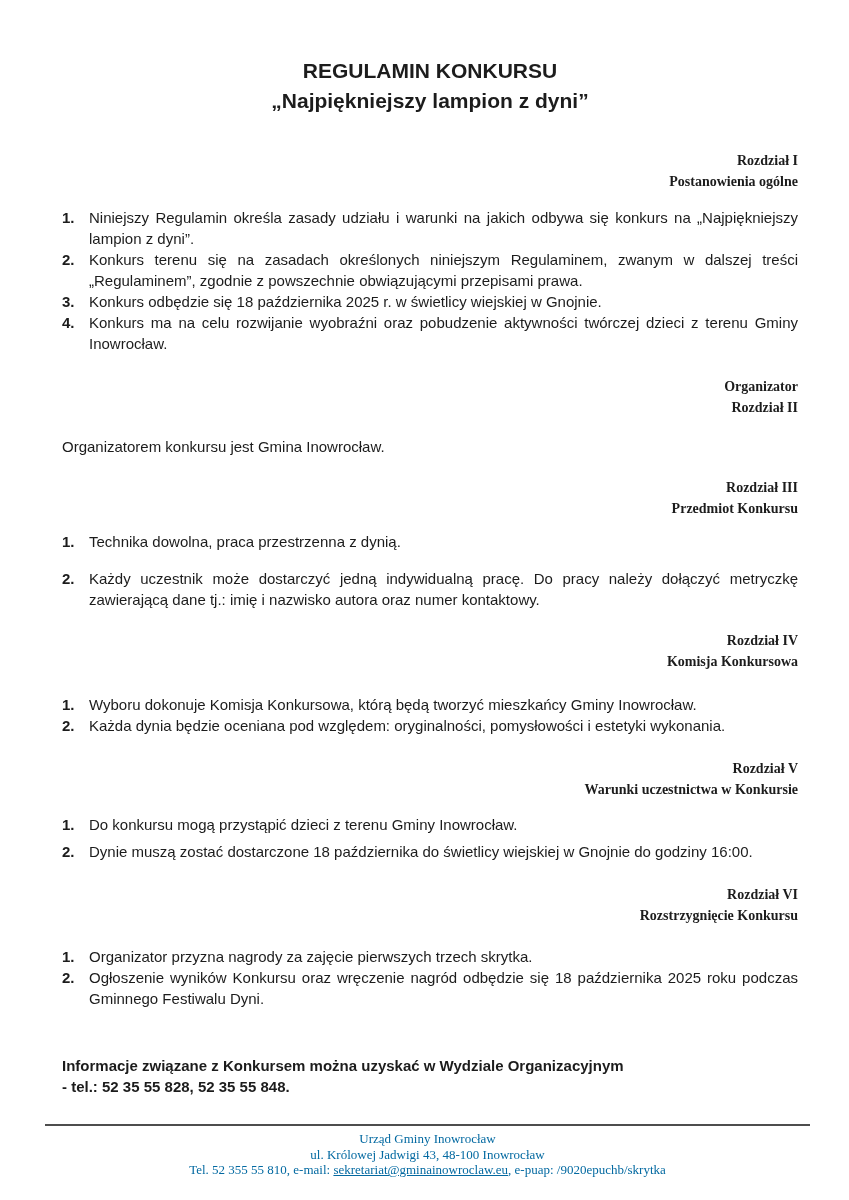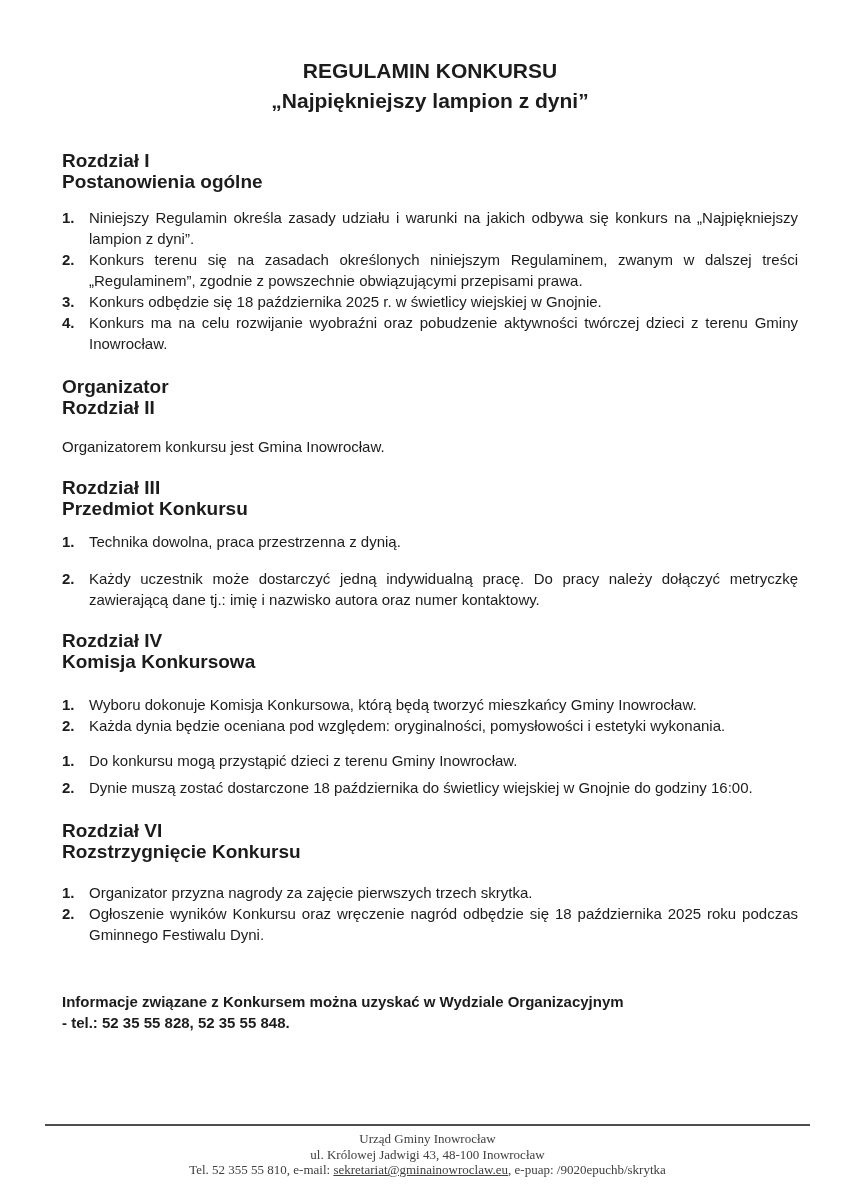--- a/index.html
+++ b/index.html
@@ -19,24 +19,25 @@
   .doc-title, .doc-subtitle {
     text-align: center;
     font-weight: 700;
     font-size: 21px;
     line-height: 30px;
     margin: 0;
   }
   .doc-title { margin-top: 56px; }
 
   .chap-head {
-    text-align: left;
-    font-weight: 700;
-    font-size: 19px;
+    text-align: right;
+    font-weight: 700;
+    font-size: 14px;
     line-height: 21px;
+    font-family: Liberation Serif, serif;
   }
   .ch1 { margin-top: 34px; }
   .ch2 { margin-top: 22px; }
   .ch3 { margin-top: 20px; }
   .ch4 { margin-top: 20px; }
   .ch5 { margin-top: 22px; }
   .ch6 { margin-top: 22px; }
 
   .list { margin: 0; }
   .list1 { margin-top: 15px; }
@@ -68,21 +69,21 @@
 
   .footer {
     position: absolute;
     top: 1124px;
     left: 45px;
     right: 39px;
     text-align: center;
     font-family: "Liberation Serif", "DejaVu Serif", serif;
     font-size: 13px;
     line-height: 15.5px;
-    color: #404040;
+    color: #0369a1;
   }
   .footer-divider {
     height: 0;
     border-top: 2px solid #4e4e4e;
     margin-bottom: 5px;
   }
   .email-link {
     color: inherit;
     text-decoration: underline;
     cursor: pointer;
@@ -149,20 +150,24 @@
       <div class="li">
         <span class="num">1.</span>
         <span>Wyboru dokonuje Komisja Konkursowa, którą będą tworzyć mieszkańcy Gminy Inowrocław.</span>
       </div>
       <div class="li">
         <span class="num">2.</span>
         <span>Każda dynia będzie oceniana pod względem: oryginalności, pomysłowości i estetyki wykonania.</span>
       </div>
     </div>
 
+    <div class="chap-head ch5">
+      <div>Rozdział V</div>
+      <div>Warunki uczestnictwa w Konkursie</div>
+    </div>
     <div class="list list5">
       <div class="li">
         <span class="num">1.</span>
         <span>Do konkursu mogą przystąpić dzieci z terenu Gminy Inowrocław.</span>
       </div>
       <div class="li">
         <span class="num">2.</span>
         <span>Dynie muszą zostać dostarczone 18 października do świetlicy wiejskiej w Gnojnie do godziny 16:00.</span>
       </div>
     </div>

